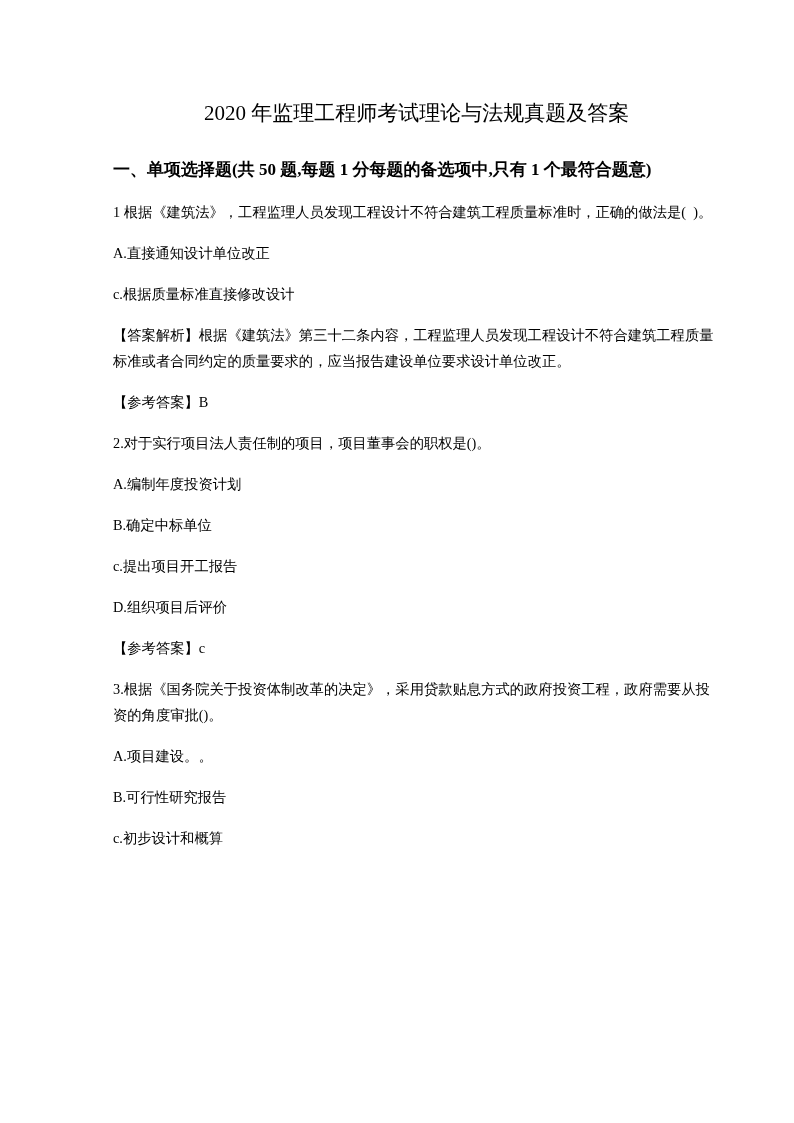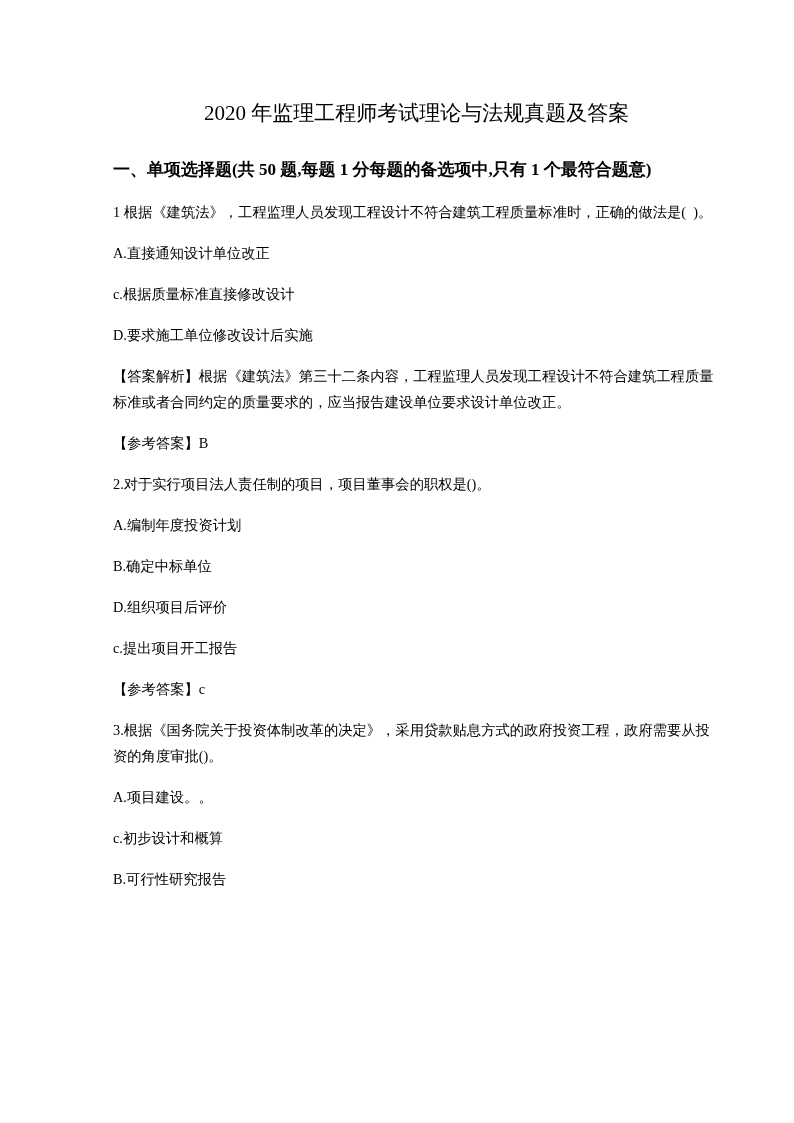--- a/index.html
+++ b/index.html
@@ -48,34 +48,33 @@
 <div class="page">
 
   <h1 class="doc-title">2020 年监理工程师考试理论与法规真题及答案</h1>
 
   <h2 class="section-header">一、单项选择题(共 50 题,每题 1 分每题的备选项中,只有 1 个最符合题意)</h2>
 
   <div>
     <p class="para">1 根据《建筑法》，工程监理人员发现工程设计不符合建筑工程质量标准时，正确的做法是(  )。</p>
     <p class="para">A.直接通知设计单位改正</p>
     <p class="para">c.根据质量标准直接修改设计</p>
-    <p class="para">D.要求施工单位修改设计后实施</p>
     <p class="para">【答案解析】根据《建筑法》第三十二条内容，工程监理人员发现工程设计不符合建筑工程质量标准或者合同约定的质量要求的，应当报告建设单位要求设计单位改正。</p>
     <p class="para">【参考答案】B</p>
   </div>
 
   <div>
     <p class="para">2.对于实行项目法人责任制的项目，项目董事会的职权是()。</p>
     <p class="para">A.编制年度投资计划</p>
     <p class="para">B.确定中标单位</p>
+    <p class="para">c.提出项目开工报告</p>
     <p class="para">D.组织项目后评价</p>
-    <p class="para">c.提出项目开工报告</p>
     <p class="para">【参考答案】c</p>
   </div>
 
   <div>
     <p class="para">3.根据《国务院关于投资体制改革的决定》，采用贷款贴息方式的政府投资工程，政府需要从投资的角度审批()。</p>
     <p class="para">A.项目建设。。</p>
+    <p class="para">B.可行性研究报告</p>
     <p class="para">c.初步设计和概算</p>
-    <p class="para">B.可行性研究报告</p>
   </div>
 
 </div>
 
 </body></html>

